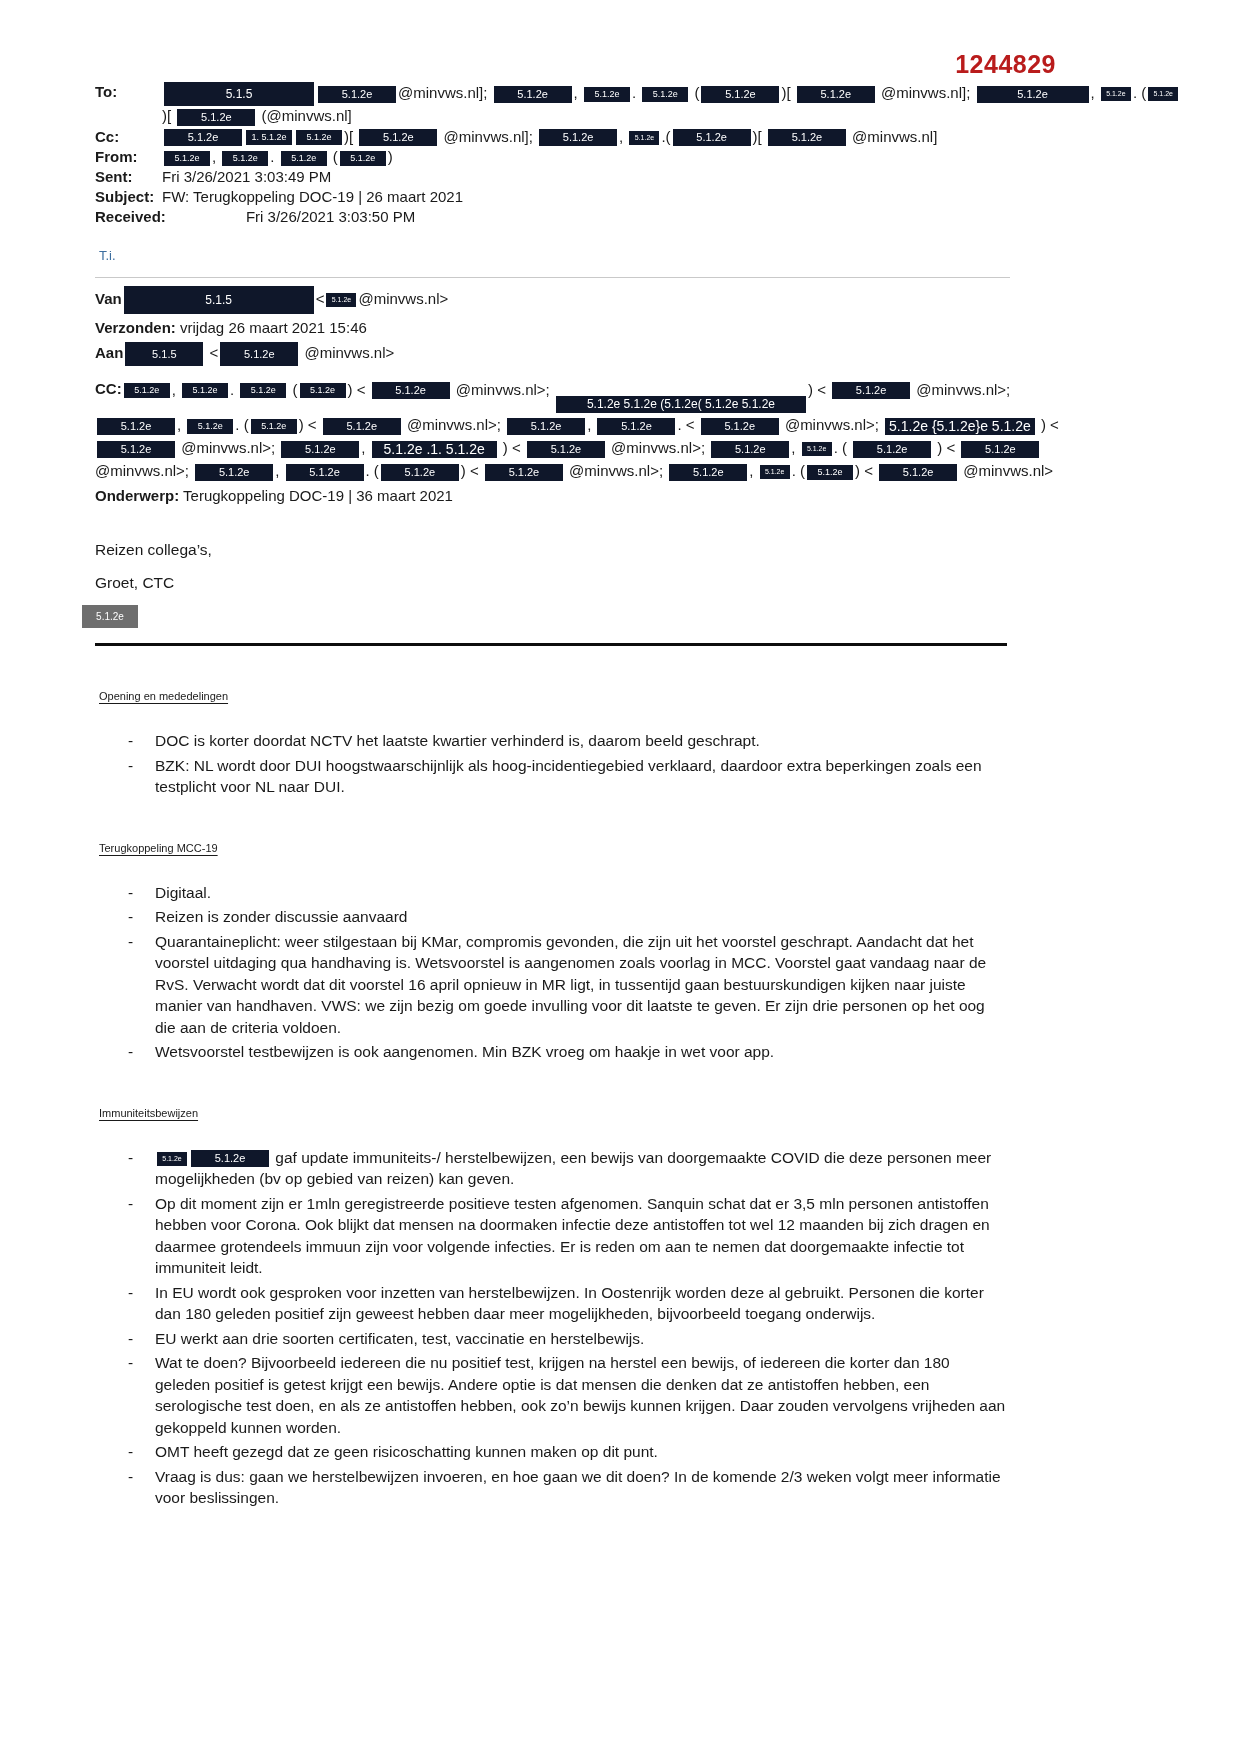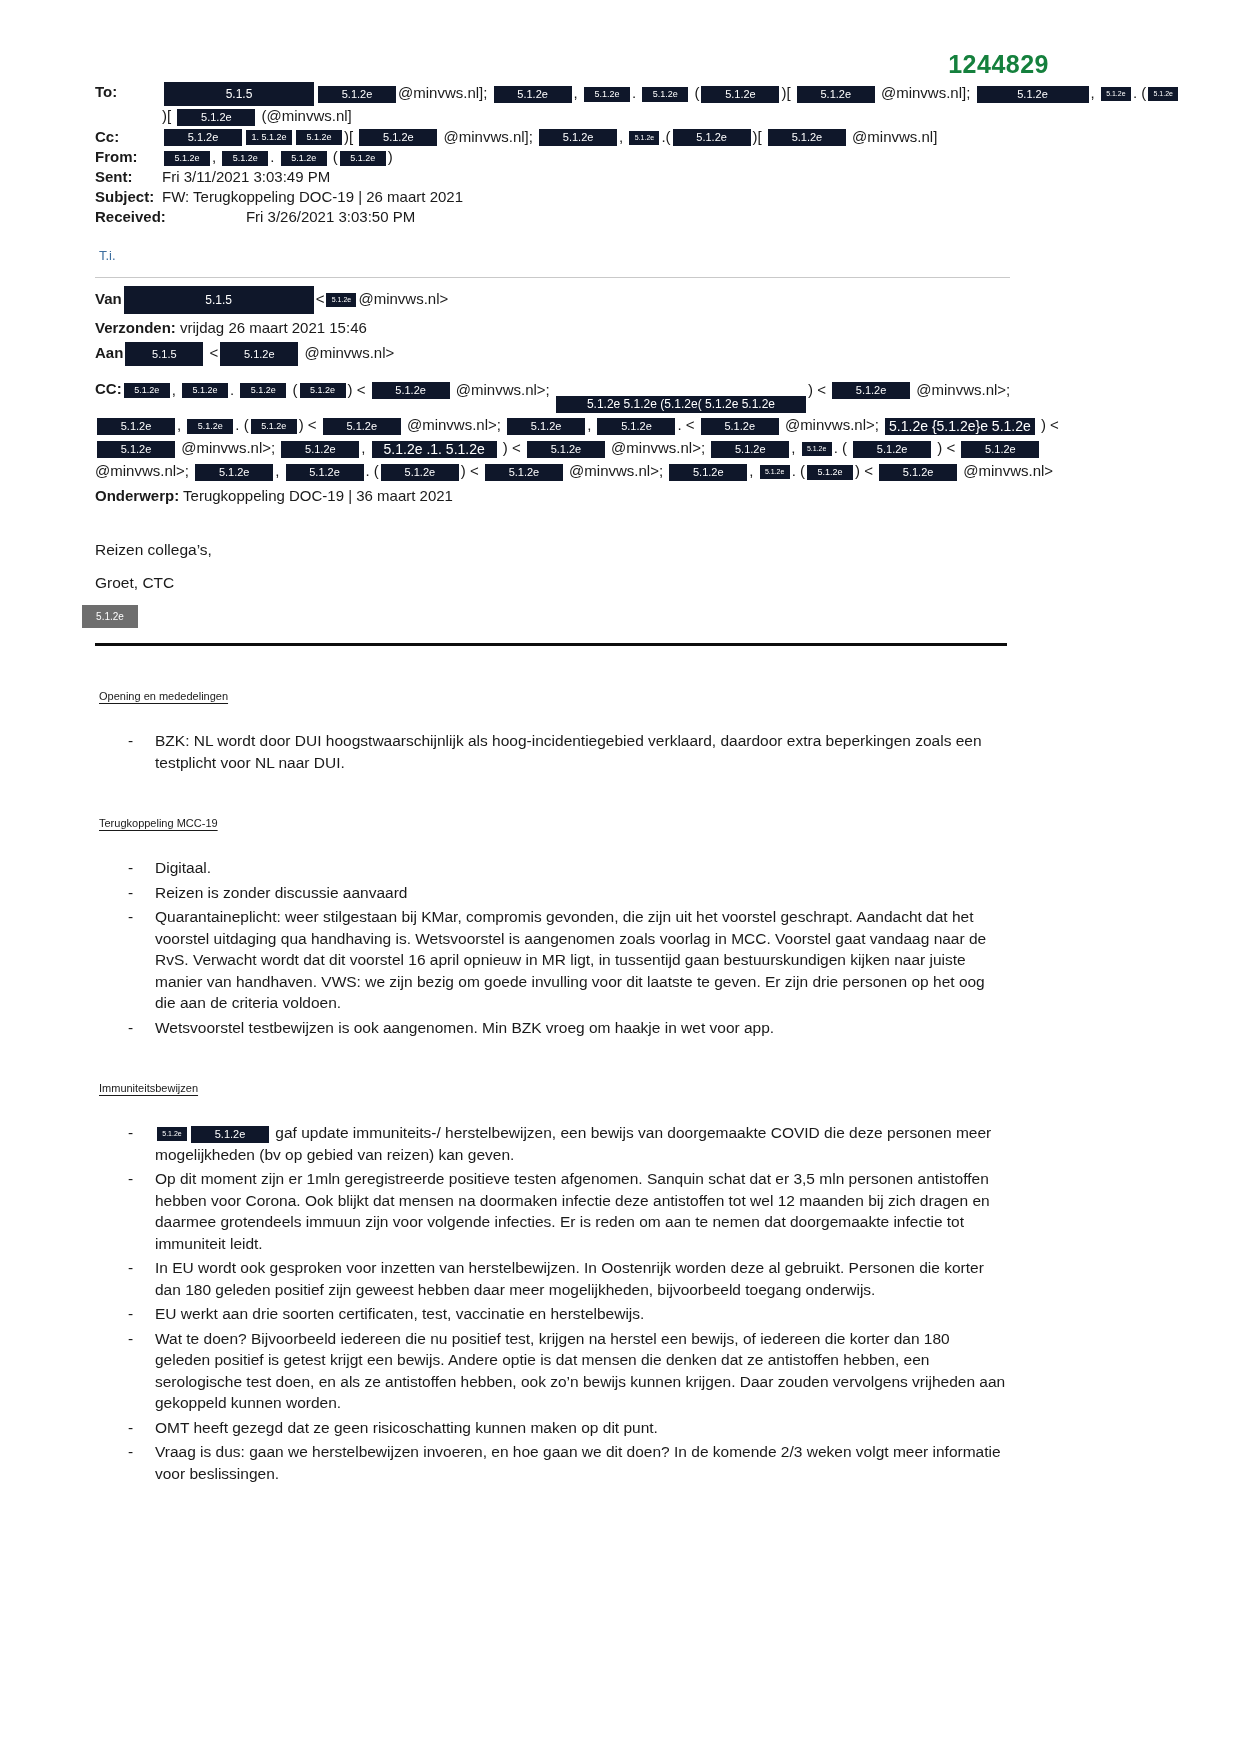--- a/index.html
+++ b/index.html
@@ -7,22 +7,22 @@
   body {
     width: 1241px; height: 1754px;
     font-family: "Liberation Sans", "DejaVu Sans", sans-serif;
     color: #1a1a1a;
     position: relative;
     overflow: hidden;
   }
   .page { position: relative; width: 100%; height: 100%; padding: 50px 60px 0 95px; }
 
   .doc-number {
-    position: absolute; top: 50px; right: 192px;
-    font-size: 25px; font-weight: 600; letter-spacing: 0.5px; color: #15803d;
+    position: absolute; top: 50px; right: 185px;
+    font-size: 25px; font-weight: 600; letter-spacing: 0.5px; color: #b91c1c;
   }
 
   
   .redact {
     display: inline-block; background: #0f172a; color: #fff;
     text-align: center; vertical-align: middle;
     font-size: 11px; height: 17px; line-height: 17px;
     padding: 0 4px; margin: 0 2px; white-space: nowrap;
   }
   .redact.xs { width: 30px; font-size: 7px;  height: 14px; line-height: 14px; padding: 0 1px; }
@@ -89,21 +89,21 @@
       <div class="oh-row">
         <span class="oh-label">Cc:</span>
         <span class="oh-value"><span class="redact md">5.1.2e</span><span class="redact sm">1. 5.1.2e</span><span class="redact sm">5.1.2e</span><span class="tok">)[ </span><span class="redact md">5.1.2e</span><span class="tok"> @minvws.nl]; </span><span class="redact md">5.1.2e</span><span class="tok">, </span><span class="redact xs">5.1.2e</span><span class="tok">.(</span><span class="redact md">5.1.2e</span><span class="tok">)[ </span><span class="redact md">5.1.2e</span><span class="tok"> @minvws.nl]</span></span>
       </div>
       <div class="oh-row">
         <span class="oh-label">From:</span>
         <span class="oh-value"><span class="redact sm">5.1.2e</span><span class="tok">, </span><span class="redact sm">5.1.2e</span><span class="tok">. </span><span class="redact sm">5.1.2e</span><span class="tok"> (</span><span class="redact sm">5.1.2e</span><span class="tok">)</span></span>
       </div>
       <div class="oh-row">
         <span class="oh-label">Sent:</span>
-        <span class="oh-value"><span class="tok">Fri 3/11/2021 3:03:49 PM</span></span>
+        <span class="oh-value"><span class="tok">Fri 3/26/2021 3:03:49 PM</span></span>
       </div>
       <div class="oh-row">
         <span class="oh-label">Subject:</span>
         <span class="oh-value"><span class="tok">FW: Terugkoppeling DOC-19 | 26 maart 2021</span></span>
       </div>
       <div class="oh-row">
         <span class="oh-label">Received:</span>
         <span class="oh-value indent"><span class="tok">Fri 3/26/2021 3:03:50 PM</span></span>
       </div>
     </div>
@@ -126,20 +126,21 @@
     <div>
       <span class="sig-redact">5.1.2e</span>
     </div>
   </div>
 
   <div class="thick-divider"></div>
 
   <div class="sections">
       <div class="sec-title">Opening en mededelingen</div>
       <ul class="bullets">
+        <li><span class="tok">DOC is korter doordat NCTV het laatste kwartier verhinderd is, daarom beeld geschrapt.</span></li>
         <li><span class="tok">BZK: NL wordt door DUI hoogstwaarschijnlijk als hoog-incidentiegebied verklaard, daardoor extra beperkingen zoals een testplicht voor NL naar DUI.</span></li>
       </ul>
       <div class="sec-title">Terugkoppeling MCC-19</div>
       <ul class="bullets">
         <li><span class="tok">Digitaal.</span></li>
         <li><span class="tok">Reizen is zonder discussie aanvaard</span></li>
         <li><span class="tok">Quarantaineplicht: weer stilgestaan bij KMar, compromis gevonden, die zijn uit het voorstel geschrapt. Aandacht dat het voorstel uitdaging qua handhaving is. Wetsvoorstel is aangenomen zoals voorlag in MCC. Voorstel gaat vandaag naar de RvS. Verwacht wordt dat dit voorstel 16 april opnieuw in MR ligt, in tussentijd gaan bestuurskundigen kijken naar juiste manier van handhaven. VWS: we zijn bezig om goede invulling voor dit laatste te geven. Er zijn drie personen op het oog die aan de criteria voldoen.</span></li>
         <li><span class="tok">Wetsvoorstel testbewijzen is ook aangenomen. Min BZK vroeg om haakje in wet voor app.</span></li>
       </ul>
       <div class="sec-title">Immuniteitsbewijzen</div>

